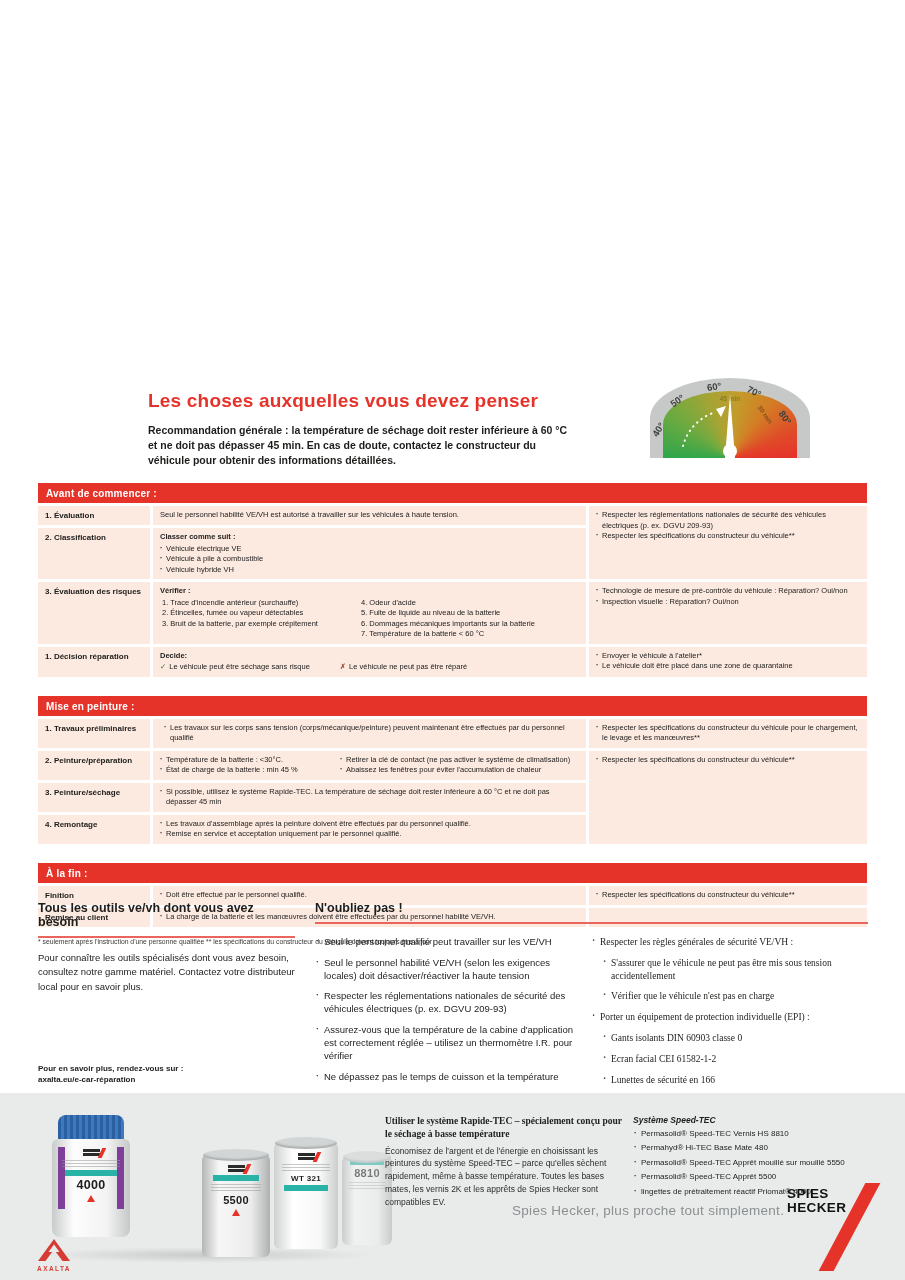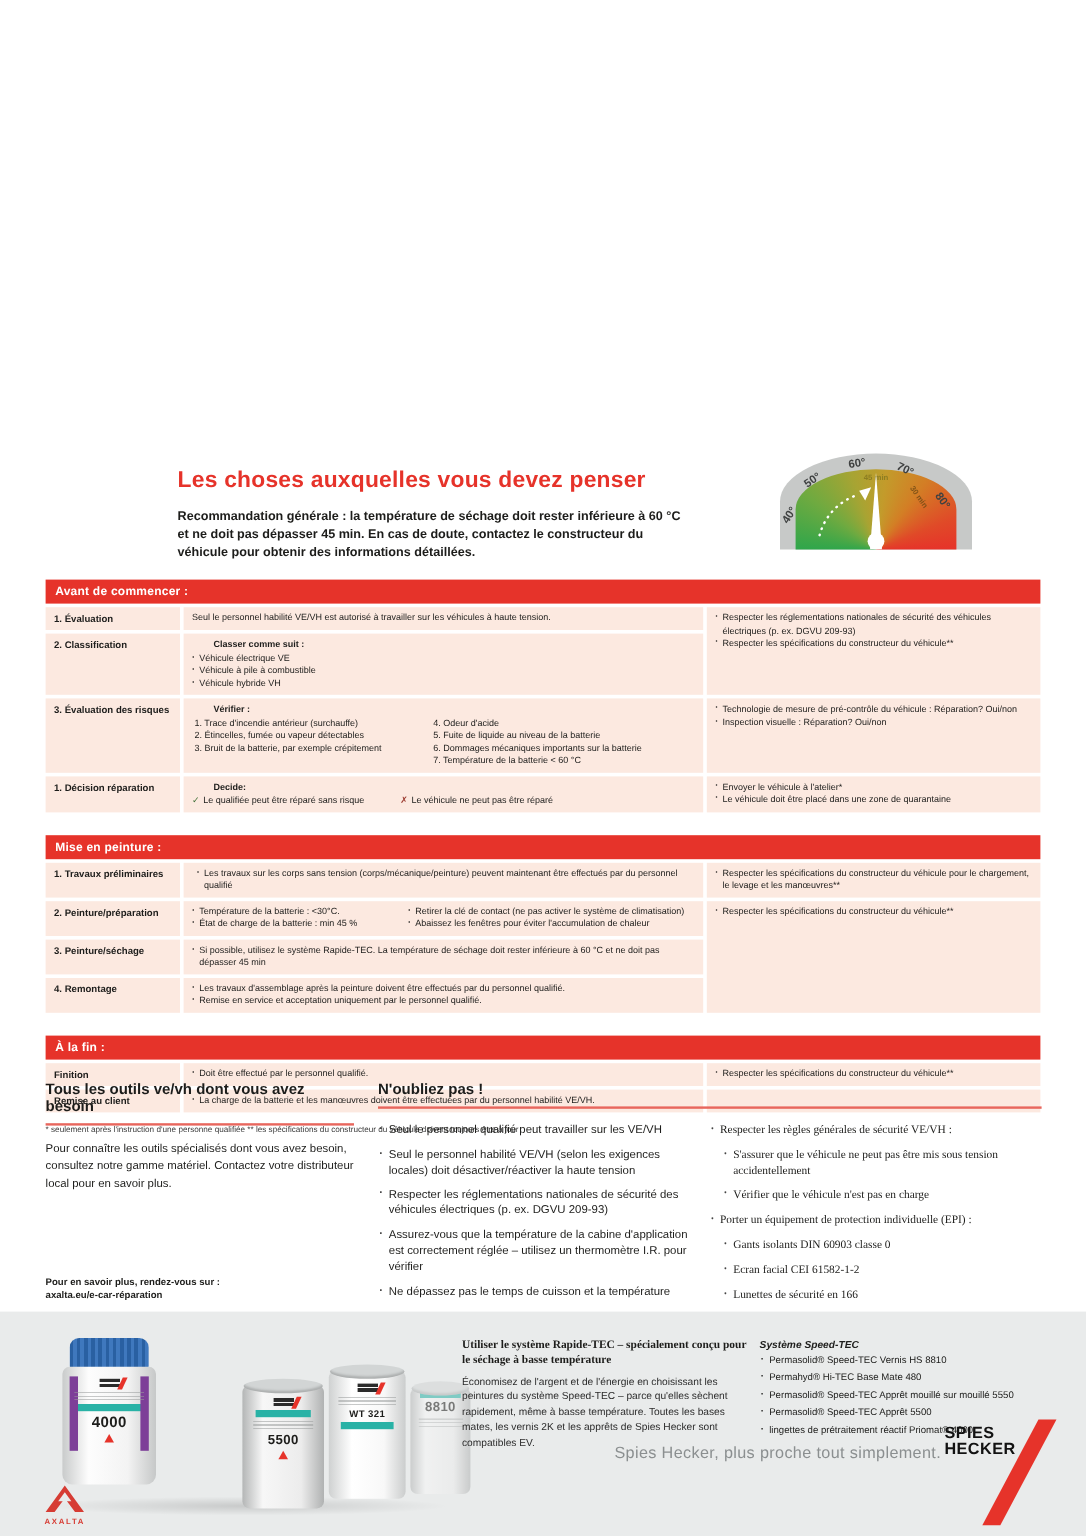--- a/index.html
+++ b/index.html
@@ -32,21 +32,21 @@
     font-size:6.5px;font-weight:bold;color:rgba(110,72,20,.8);white-space:nowrap;}
   .g-svg{position:absolute;inset:0;}
   
   .tables{position:absolute;left:38px;top:483px;width:829px;}
   .tbl{display:grid;grid-template-columns:112px 433px 278px;gap:3px;}
   .tbl + .tbl{margin-top:19px;}
   .banner{grid-column:1/4;background:#e6332a;color:#fff;font-weight:bold;
     font-size:10px;padding:5px 8px 4px;letter-spacing:.2px;}
   .cell{background:#fce9e0;padding:4px 7px;font-size:7.5px;line-height:1.4;}
   .lbl{font-weight:bold;font-size:8px;}
-  .chead{font-weight:bold;margin-bottom:1px;margin-left:18px;}
+  .chead{font-weight:bold;margin-bottom:1px;}
   .bi{position:relative;padding-left:6px;}
   .bi::before{content:"·";position:absolute;left:0;top:-1px;font-weight:bold;}
   .ni{padding-left:2px;}
   .twocol{display:flex;}
   .tca{width:195px;flex:none;}
   .tca-p{width:176px;flex:none;}
   .tcb{flex:1;padding-left:4px;}
   .decide{display:flex;gap:30px;}
   .mark-ok{color:#3e6f35;font-weight:bold;margin-right:3px;}
   .mark-ko{color:#9c3b30;font-weight:bold;margin-right:3px;}
@@ -188,21 +188,21 @@
     <div class="cell">
 
     <div class="bi">Technologie de mesure de pré-contrôle du véhicule : Réparation? Oui/non</div>
         <div class="bi">Inspection visuelle : Réparation? Oui/non</div>
       </div>
 
     <div class="cell lbl">1. Décision réparation</div>
     <div class="cell">
       <div class="chead">Decide:</div>
       <div class="decide">
-        <div><span class="mark-ok">✓</span><span>Le qualifiée peut être réparé sans risque</span></div>
+        <div><span class="mark-ok">✓</span><span>Le véhicule peut être séchage sans risque</span></div>
         <div><span class="mark-ko">✗</span><span>Le véhicule ne peut pas être réparé</span></div>
       </div>
     </div>
     <div class="cell">
 
     <div class="bi">Envoyer le véhicule à l'atelier*</div>
         <div class="bi">Le véhicule doit être placé dans une zone de quarantaine</div>
       </div>
   </div>
 

